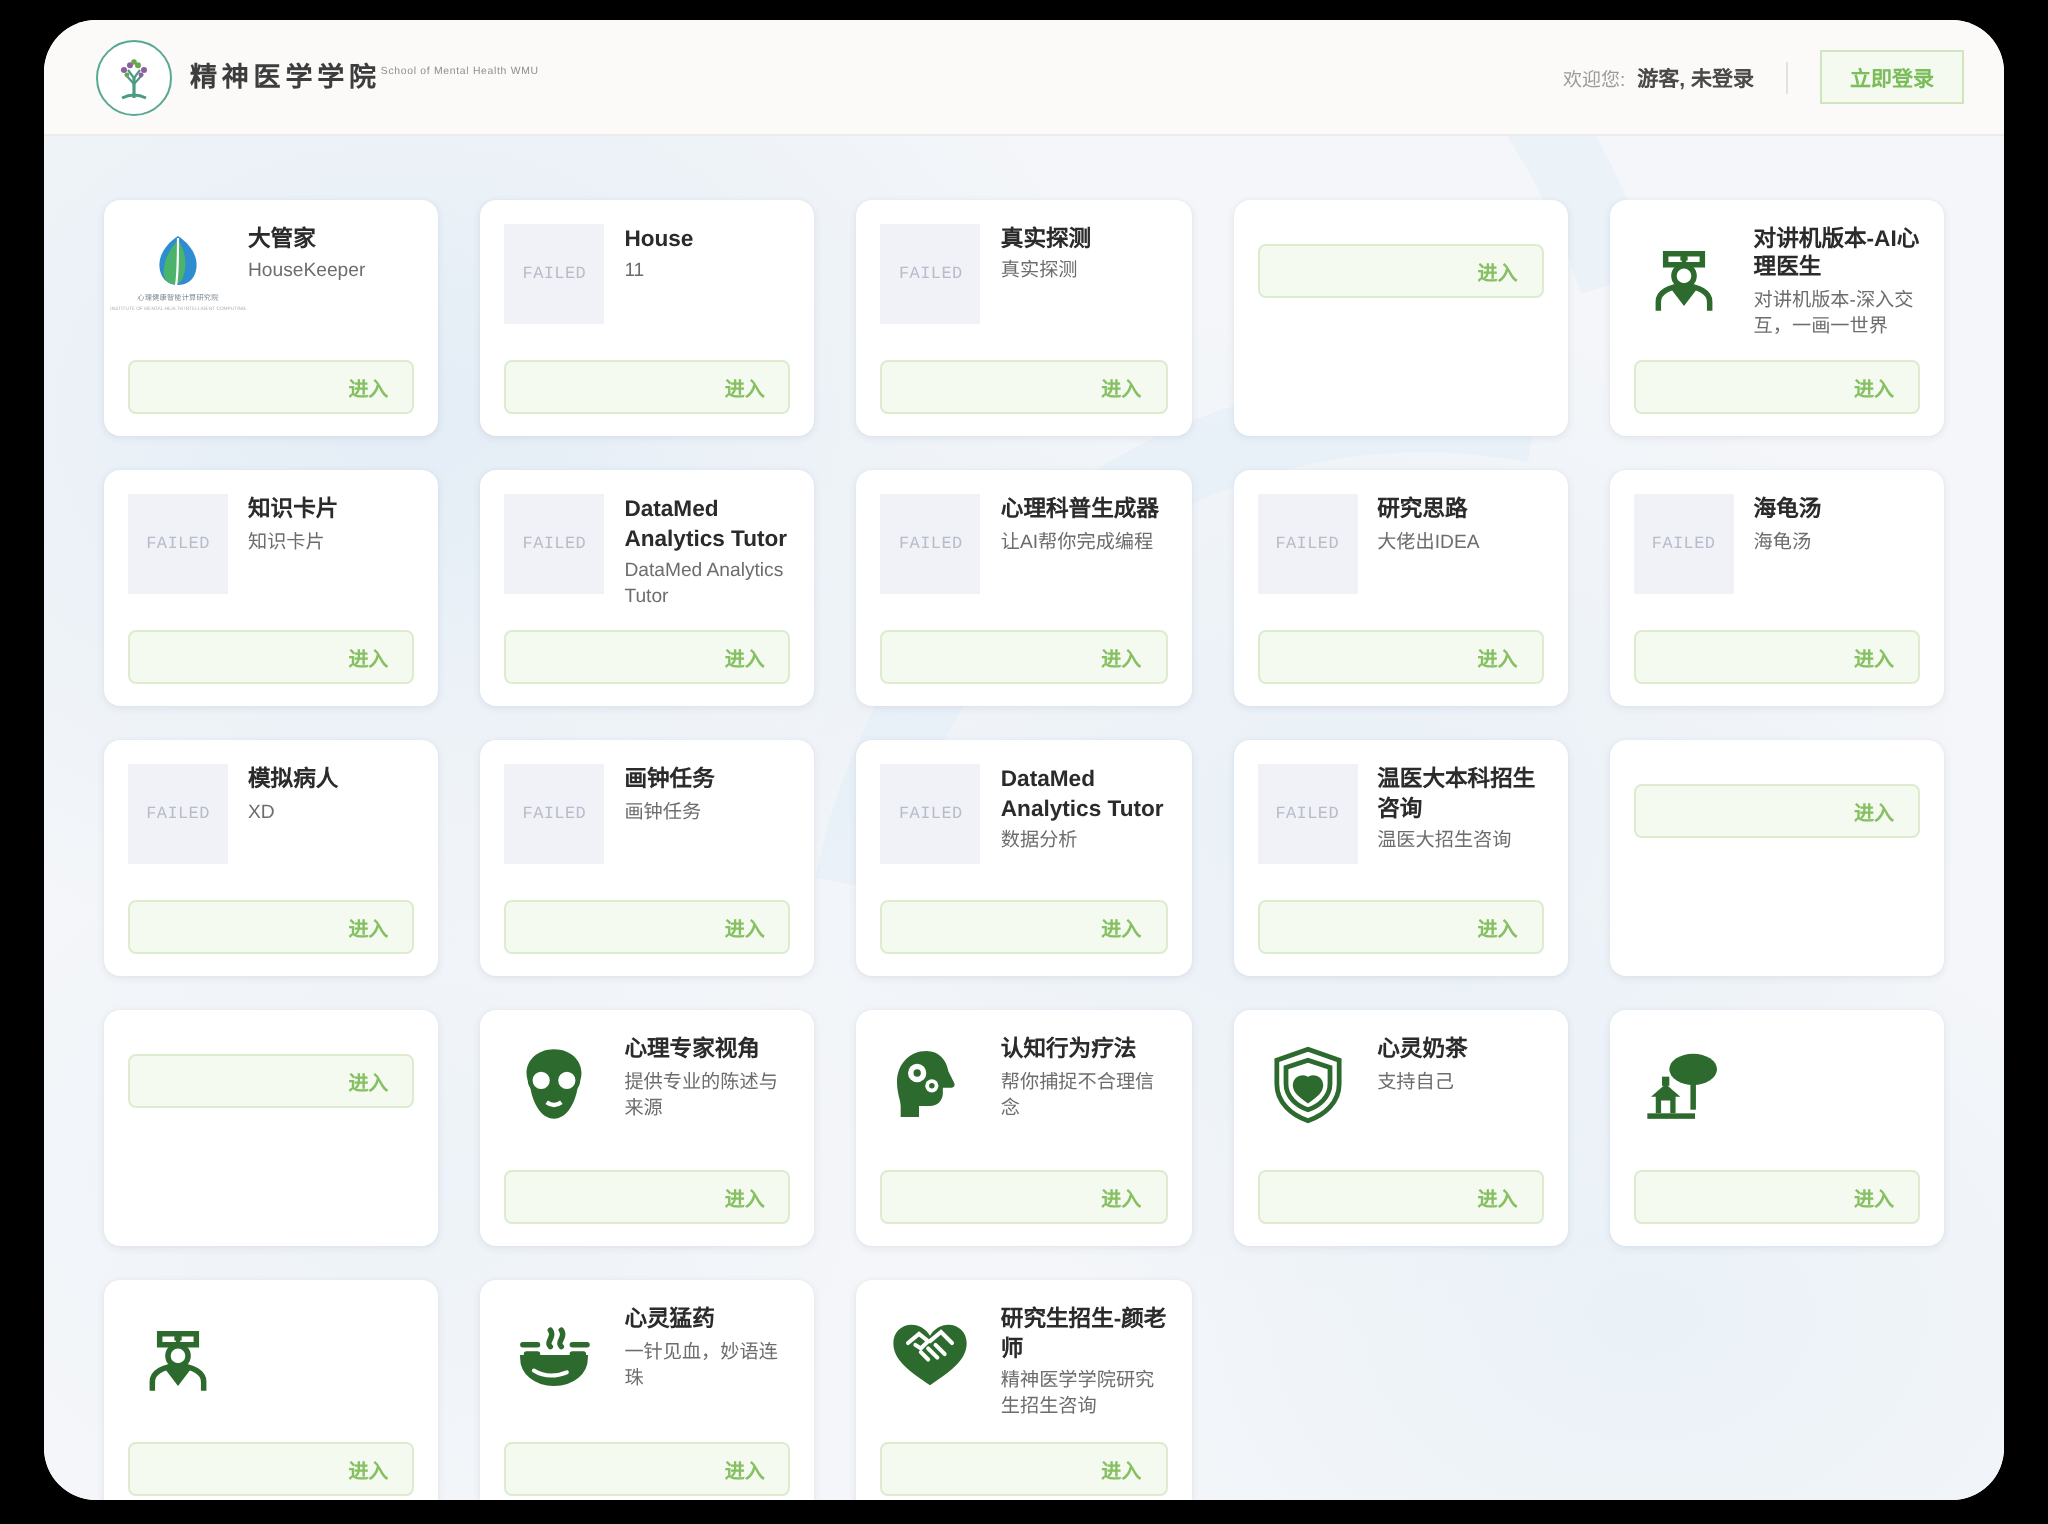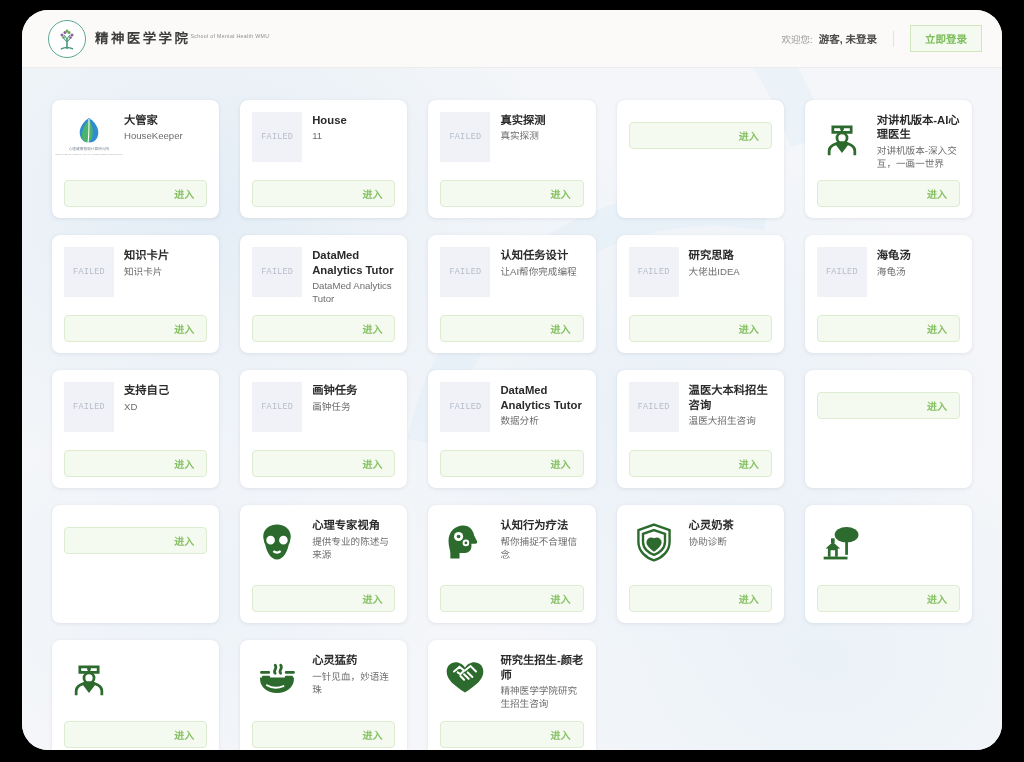--- a/index.html
+++ b/index.html
@@ -248,21 +248,21 @@
          <div class="card-title">DataMed Analytics Tutor</div>
          <div class="card-desc">DataMed Analytics Tutor</div>
        </div>
      </div>
      <button class="enter-btn">进入</button>
         </div>
         <div class="card">
           <div class="card-body">
        <div class="thumb failed">FAILED</div>
        <div class="card-meta">
-         <div class="card-title">认知任务设计</div>
+         <div class="card-title">心理科普生成器</div>
          <div class="card-desc">让AI帮你完成编程</div>
        </div>
      </div>
      <button class="enter-btn">进入</button>
         </div>
         <div class="card">
           <div class="card-body">
        <div class="thumb failed">FAILED</div>
        <div class="card-meta">
          <div class="card-title">研究思路</div>
@@ -278,21 +278,21 @@
          <div class="card-title">海龟汤</div>
          <div class="card-desc">海龟汤</div>
        </div>
      </div>
      <button class="enter-btn">进入</button>
         </div>
         <div class="card">
           <div class="card-body">
        <div class="thumb failed">FAILED</div>
        <div class="card-meta">
-         <div class="card-title">支持自己</div>
+         <div class="card-title">模拟病人</div>
          <div class="card-desc">XD</div>
        </div>
      </div>
      <button class="enter-btn">进入</button>
         </div>
         <div class="card">
           <div class="card-body">
        <div class="thumb failed">FAILED</div>
        <div class="card-meta">
          <div class="card-title">画钟任务</div>
@@ -377,21 +377,21 @@
               <svg width="44" height="44" viewBox="0 0 48 48">
                 <g fill="none" stroke="#2d6a2d" stroke-width="2.6">
       <path d="M24 5 L41 11 v13 c0 10-8 17-17 20 C15 41 7 34 7 24 V11 z"></path>
       <path d="M24 11 L36 15 v9 c0 7-6 12-12 14 c-6-2-12-7-12-14 v-9 z"></path>
       <path d="M24 33 c-4-3-7-5-7-8.5 c0-2.3 1.8-4 4-4 c1.6 0 2.6 .9 3 1.6 c.4-.7 1.4-1.6 3-1.6 c2.2 0 4 1.7 4 4 C31 28 28 30 24 33z" fill="#2d6a2d"></path>
                 </g>
               </svg>
             </div>
        <div class="card-meta">
          <div class="card-title">心灵奶茶</div>
-         <div class="card-desc">协助诊断</div>
+         <div class="card-desc">支持自己</div>
        </div>
      </div>
      <button class="enter-btn">进入</button>
         </div>
         <div class="card">
           <div class="card-body">
        <div class="thumb">
               <svg width="44" height="44" viewBox="0 0 48 48">
                 <g fill="#2d6a2d">
       <ellipse cx="29" cy="16" rx="13" ry="8.5"></ellipse>

